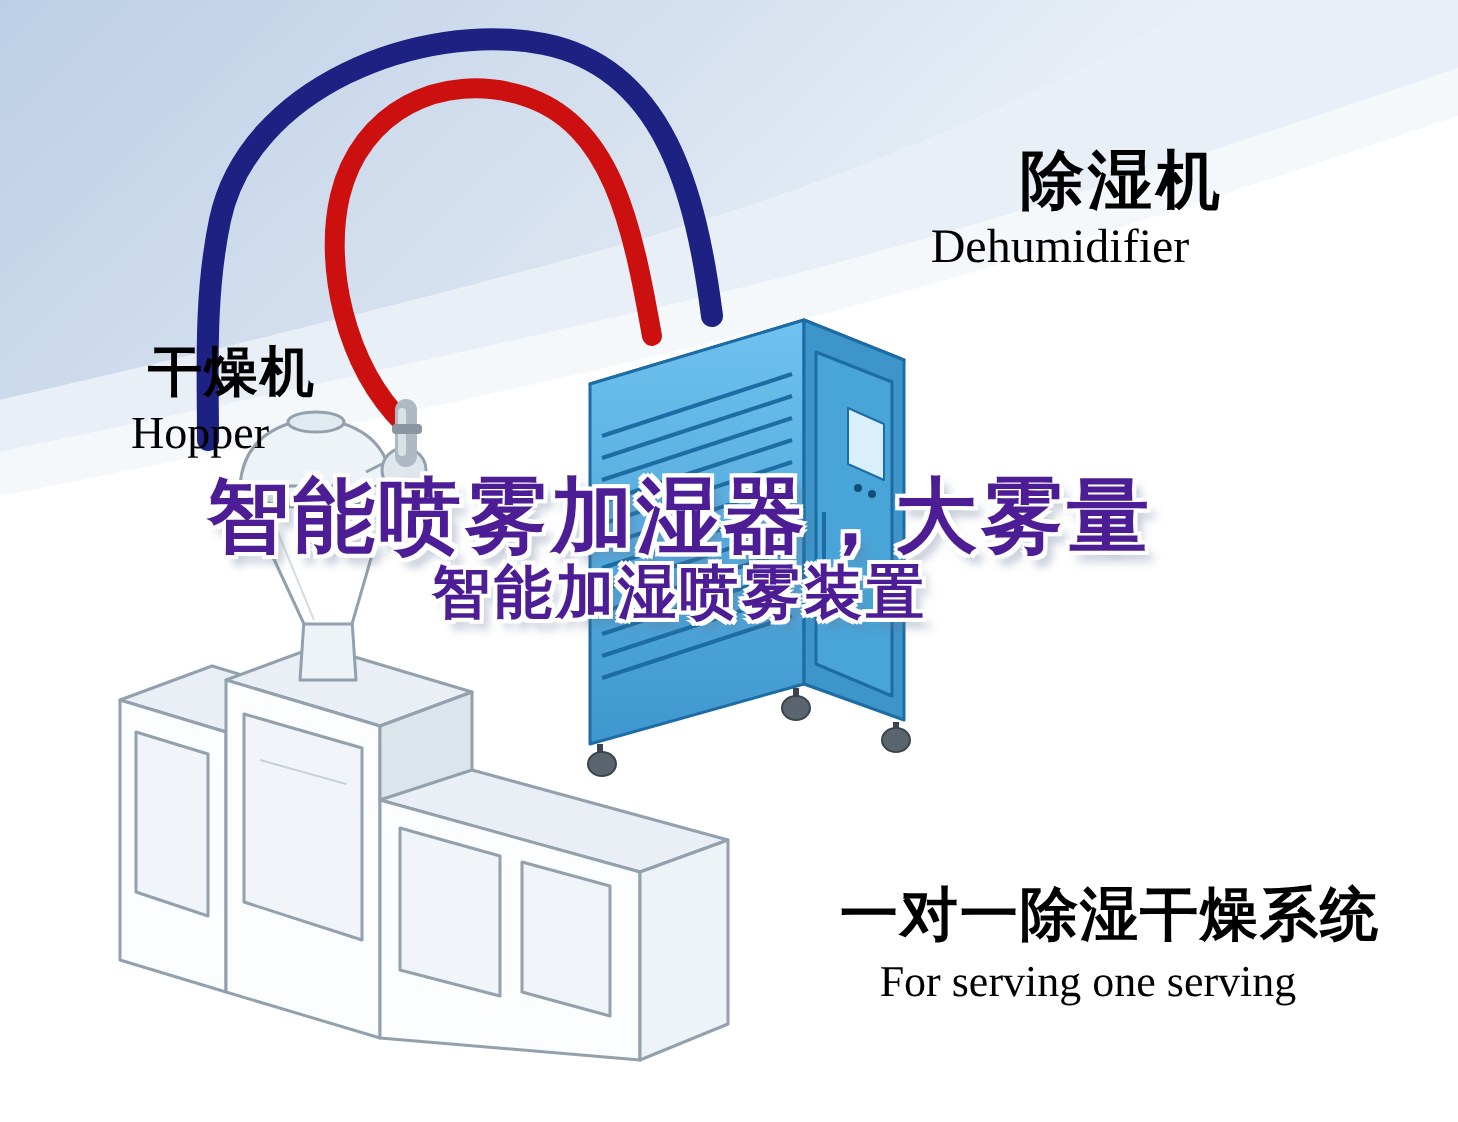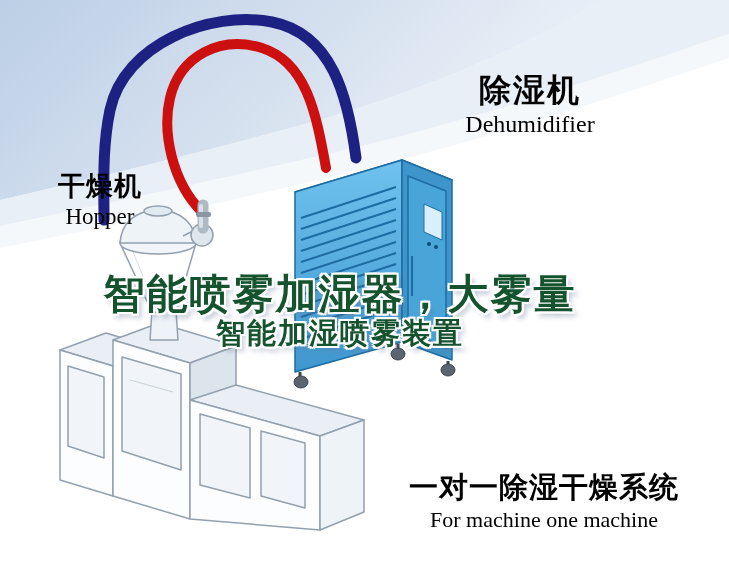--- a/index.html
+++ b/index.html
@@ -3,40 +3,39 @@
 <meta charset="utf-8">
 <style>
   html,body{margin:0;padding:0;background:#ffffff;}
   .stage{
     position:relative;width:729px;height:561px;overflow:hidden;background:#ffffff;
     font-family:"Liberation Sans",sans-serif;
     box-shadow:inset -1px -1px 0 rgba(0,0,0,0.06);
   }
   .stage svg{position:absolute;left:0;top:0;z-index:1;}
   .label-block{position:absolute;z-index:3;text-align:center;color:#000;}
-  .zh-bold{font-weight:bold;font-family:"Liberation Sans",sans-serif;line-height:1.05;}
+  .zh-bold{font-weight:bold;font-family:"Liberation Sans",sans-serif;line-height:1.05;text-align:right;}
   .en-serif{font-family:"Liberation Serif",serif;line-height:1.1;}
   .dehum-label{left:448px;top:74px;width:164px;}
   .dehum-label .zh-bold{font-size:32px;letter-spacing:2px;}
   .dehum-label .en-serif{font-size:24px;margin-top:3px;}
   .hopper-label{left:42px;top:172px;width:116px;}
   .hopper-label .zh-bold{font-size:27px;letter-spacing:1px;}
   .hopper-label .en-serif{font-size:23px;margin-top:4px;}
-  .caption-block{left:398px;top:472px;width:292px;}
+  .caption-block{left:398px;top:443px;width:292px;}
   .caption-block .zh-bold{font-size:29px;letter-spacing:1px;}
   .caption-block .en-serif{font-size:22px;margin-top:6px;}
   .watermark{
     position:absolute;z-index:2;left:0;top:238px;width:680px;text-align:center;
-    font-weight:bold;color:#14532d;letter-spacing:2px;
+    font-weight:bold;color:#4c1d95;letter-spacing:2px;
     font-family:"Liberation Sans",sans-serif;
     text-shadow:
       -2px 0 0 #fff, 2px 0 0 #fff, 0 -2px 0 #fff, 0 2px 0 #fff,
       -2px -2px 0 #fff, 2px 2px 0 #fff, -2px 2px 0 #fff, 2px -2px 0 #fff,
       4px 5px 5px rgba(100,120,150,0.45);
-    margin-top: 36px;
   }
   .watermark .wm-line1{font-size:41px;line-height:1.0;}
   .watermark .wm-line2{font-size:29px;line-height:1.0;margin-top:4px;}
 </style>
 </head>
 <body>
 
 <div class="stage">
 
   <svg width="729" height="561" viewBox="0 0 729 561">
@@ -145,16 +144,16 @@
     <div class="en-serif">Dehumidifier</div>
   </div>
 
   <div class="label-block hopper-label">
     <div class="zh-bold">干燥机</div>
     <div class="en-serif">Hopper</div>
   </div>
 
   <div class="label-block caption-block">
     <div class="zh-bold">一对一除湿干燥系统</div>
-    <div class="en-serif">For machine one machine</div>
+    <div class="en-serif">For serving one serving</div>
   </div>
 
 </div>
 
 </body></html>

